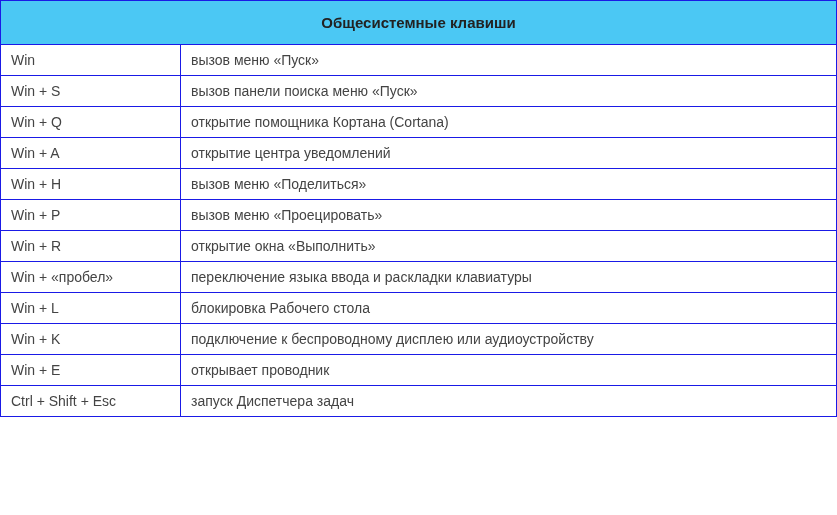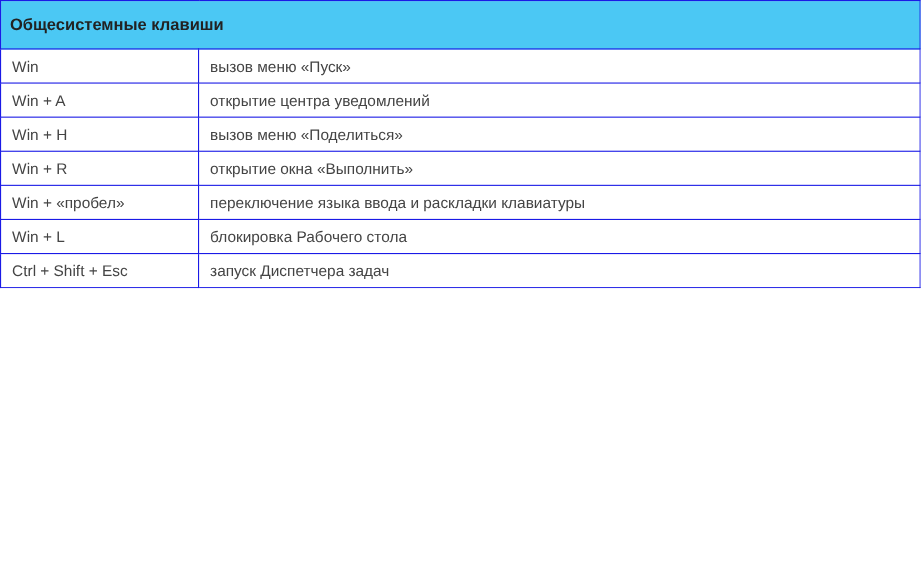--- a/index.html
+++ b/index.html
@@ -16,21 +16,21 @@
     }
     table {
       width: 100%;
       border-collapse: collapse;
     }
     th {
       background: #4bc8f4;
       color: #222;
       font-weight: bold;
       font-size: 15px;
-      text-align: left;
+      text-align: center;
       padding: 13px 8px;
       border: 1px solid #1a1ae6;
     }
     td {
       border: 1px solid #1a1ae6;
       padding: 6px 10px;
       font-size: 14px;
       color: #444;
       vertical-align: middle;
       height: 31px;
@@ -47,37 +47,57 @@
     <tr>
       <th colspan="2">Общесистемные клавиши</th>
     </tr>
   </thead>
   <tbody id="rows">
       <tr>
         <td class="key">Win</td>
         <td>вызов меню «Пуск»</td>
       </tr>
       <tr>
+        <td class="key">Win + S</td>
+        <td>вызов панели поиска меню «Пуск»</td>
+      </tr>
+      <tr>
+        <td class="key">Win + Q</td>
+        <td>открытие помощника Кортана (Cortana)</td>
+      </tr>
+      <tr>
         <td class="key">Win + A</td>
         <td>открытие центра уведомлений</td>
       </tr>
       <tr>
         <td class="key">Win + H</td>
         <td>вызов меню «Поделиться»</td>
+      </tr>
+      <tr>
+        <td class="key">Win + P</td>
+        <td>вызов меню «Проецировать»</td>
       </tr>
       <tr>
         <td class="key">Win + R</td>
         <td>открытие окна «Выполнить»</td>
       </tr>
       <tr>
         <td class="key">Win + «пробел»</td>
         <td>переключение языка ввода и раскладки клавиатуры</td>
       </tr>
       <tr>
         <td class="key">Win + L</td>
         <td>блокировка Рабочего стола</td>
       </tr>
       <tr>
+        <td class="key">Win + K</td>
+        <td>подключение к беспроводному дисплею или аудиоустройству</td>
+      </tr>
+      <tr>
+        <td class="key">Win + E</td>
+        <td>открывает проводник</td>
+      </tr>
+      <tr>
         <td class="key">Ctrl + Shift + Esc</td>
         <td>запуск Диспетчера задач</td>
       </tr>
     </tbody>
 </table>
 
 </body></html>

